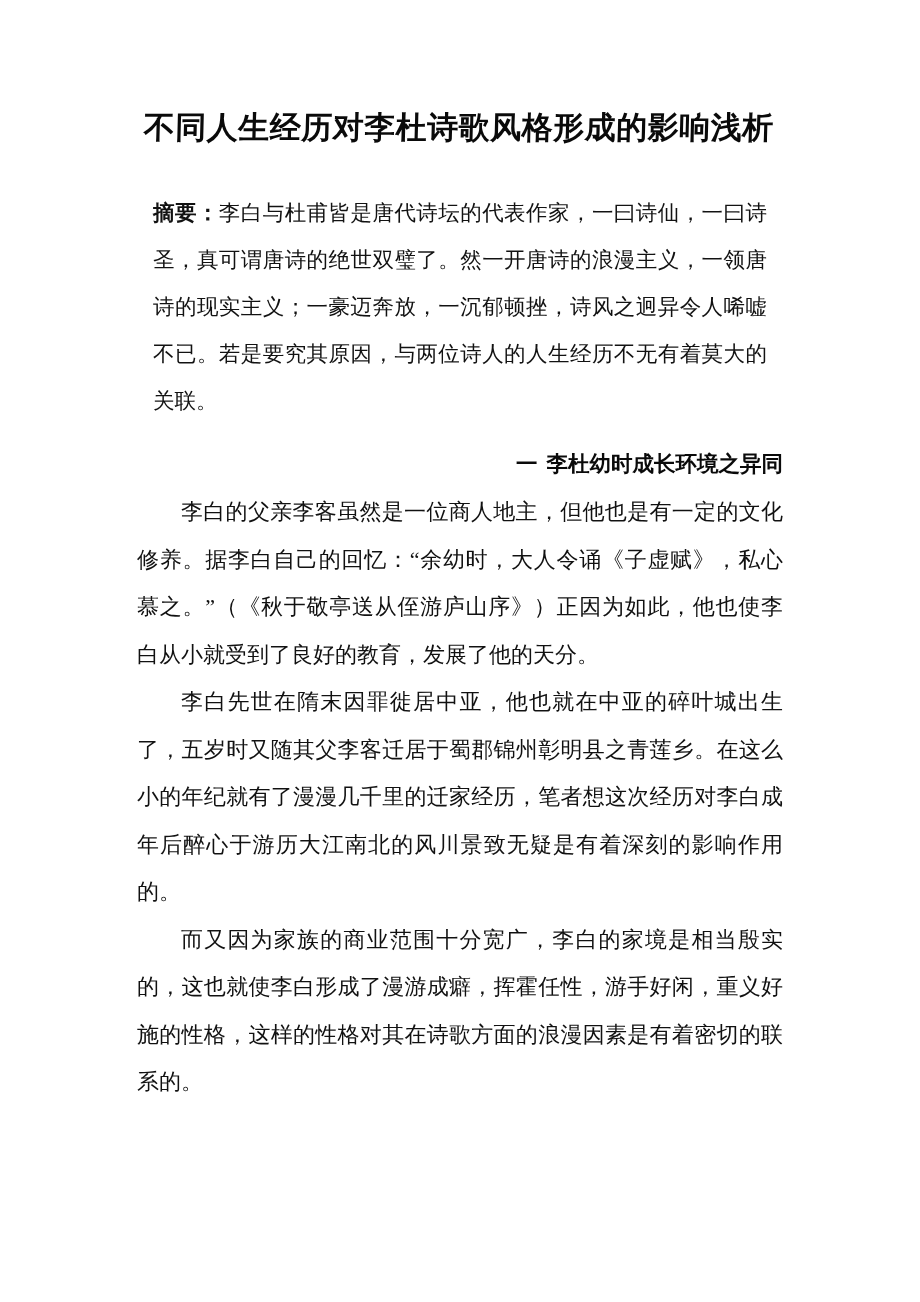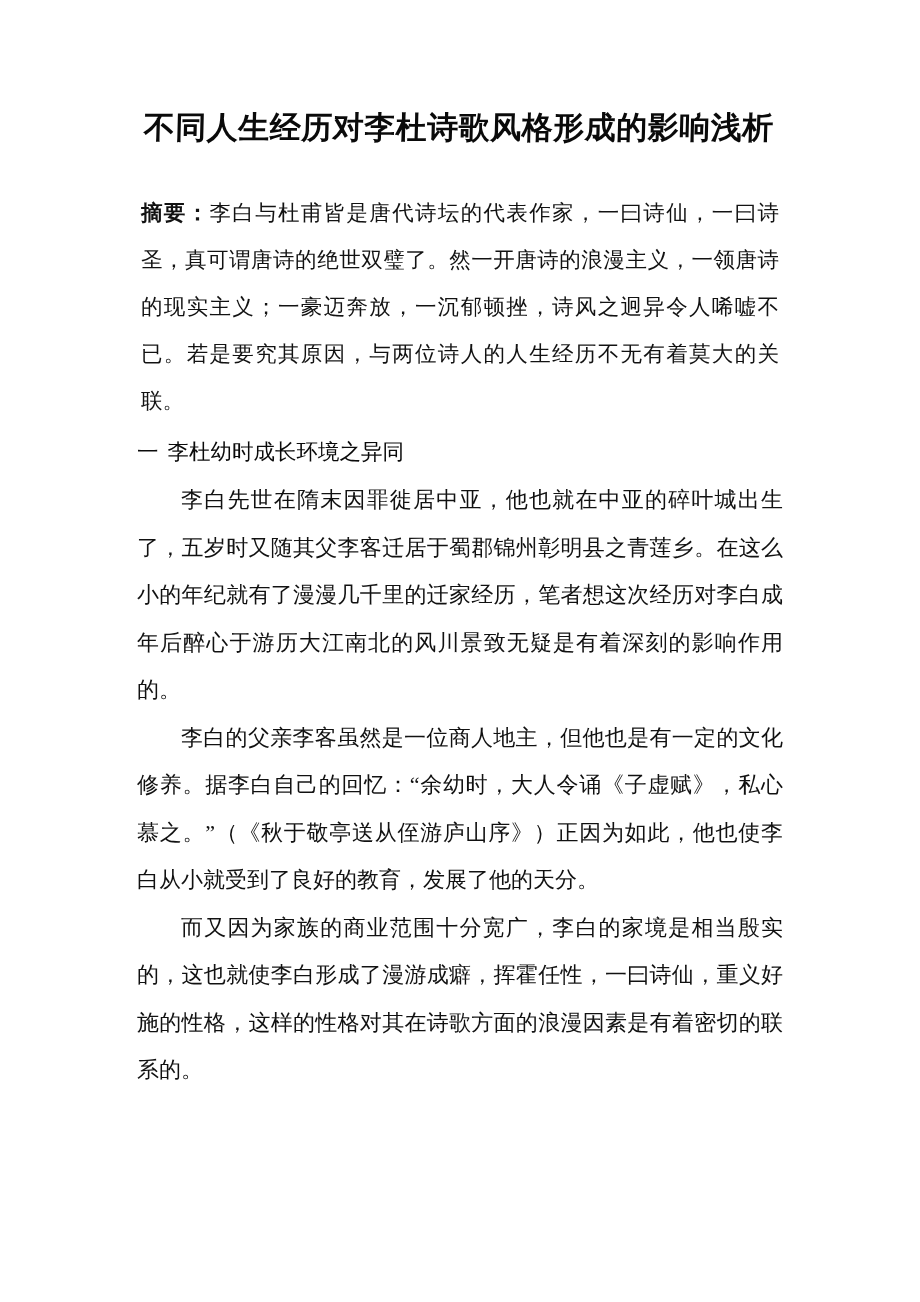--- a/index.html
+++ b/index.html
@@ -51,39 +51,39 @@
   .abstract-block {
     margin-top: 37px;
     font-family: "Liberation Serif", "DejaVu Serif", serif;
     font-size: 21.5px;
     line-height: 47px;
     text-align: justify;
     text-justify: inter-character;
     color: #121212;
   }
   .abstract-block p {
-    margin: 4px;
+    margin: 16px;
   }
   .kw-line {
     margin-top: 0;
   }
   .lead-label {
     font-weight: bold;
   }
 
   
   .section-heading {
     margin: 0;
     margin-top: 4px;
     font-family: "Liberation Sans", "DejaVu Sans", sans-serif;
-    font-weight: normal;
+    font-weight: bold;
     font-size: 21.5px;
     line-height: 47px;
     color: #0a0a0a;
-    text-align: left;
+    text-align: right;
   }
   .section-heading .num {
     margin-right: 9px;
   }
 
   
   .body-block {
     font-family: "Liberation Serif", "DejaVu Serif", serif;
     font-size: 22px;
     line-height: 47.5px;
@@ -106,19 +106,19 @@
       <span>不同人生经历对李杜诗歌风格形成的影响</span><span>浅析</span>
     </h1>
 
     <div class="abstract-block">
       <p><span class="lead-label">摘要：</span><span>李白与杜甫皆是唐代诗坛的代表作家，一曰诗仙，一曰诗圣，真可谓唐诗的绝世双璧了。然一开唐诗的浪漫主义，一领唐诗的现实主义；一豪迈奔放，一沉郁顿挫，诗风之迥异令人唏嘘不已。若是要究其原因，与两位诗人的人生经历不无有着莫大的关联。</span></p>
     </div>
 
     <h2 class="section-heading"><span class="num">一</span><span>李杜幼时成长环境之异同</span></h2>
 
     <div class="body-block">
+      <p>李白的父亲李客虽然是一位商人地主，但他也是有一定的文化修养。据李白自己的回忆：“余幼时，大人令诵《子虚赋》，私心慕之。”（《秋于敬亭送从侄游庐山序》）正因为如此，他也使李白从小就受到了良好的教育，发展了他的天分。</p>
       <p>李白先世在隋末因罪徙居中亚，他也就在中亚的碎叶城出生了，五岁时又随其父李客迁居于蜀郡锦州彰明县之青莲乡。在这么小的年纪就有了漫漫几千里的迁家经历，笔者想这次经历对李白成年后醉心于游历大江南北的风川景致无疑是有着深刻的影响作用的。</p>
-      <p>李白的父亲李客虽然是一位商人地主，但他也是有一定的文化修养。据李白自己的回忆：“余幼时，大人令诵《子虚赋》，私心慕之。”（《秋于敬亭送从侄游庐山序》）正因为如此，他也使李白从小就受到了良好的教育，发展了他的天分。</p>
-      <p>而又因为家族的商业范围十分宽广，李白的家境是相当殷实的，这也就使李白形成了漫游成癖，挥霍任性，一曰诗仙，重义好施的性格，这样的性格对其在诗歌方面的浪漫因素是有着密切的联系的。</p>
+      <p>而又因为家族的商业范围十分宽广，李白的家境是相当殷实的，这也就使李白形成了漫游成癖，挥霍任性，游手好闲，重义好施的性格，这样的性格对其在诗歌方面的浪漫因素是有着密切的联系的。</p>
     </div>
 
   </div>
 </div>
 
 </body></html>

